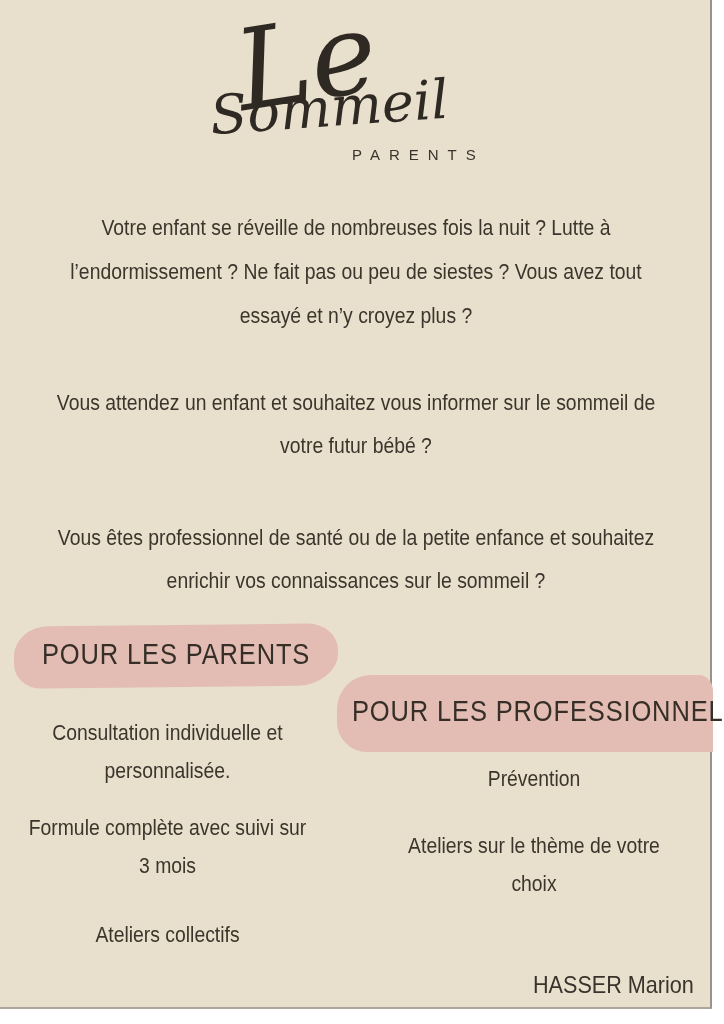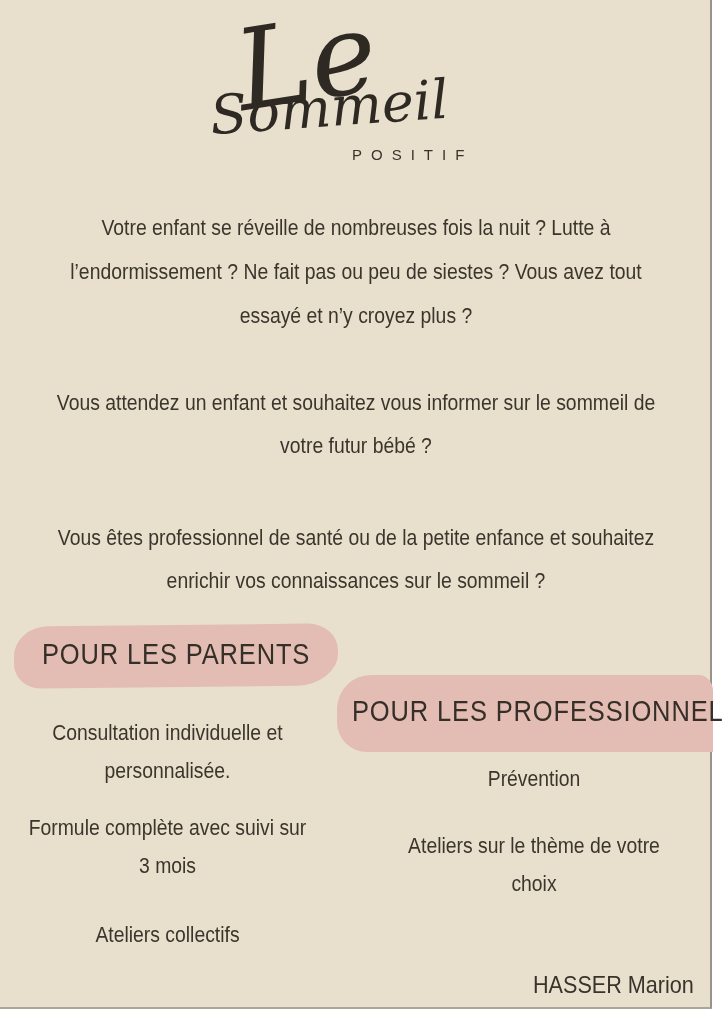--- a/index.html
+++ b/index.html
@@ -92,21 +92,21 @@
   }
 </style>
 </head>
 <body>
 
 <div class="flyer">
 
   <div>
     <div class="logo-le">Le</div>
     <div class="logo-sommeil">Sommeil</div>
-    <div class="logo-positif">POSITIF</div>
+    <div class="logo-positif">PARENTS</div>
   </div>
 
   <div class="intro intro-1 txt cond">
     <div>Votre enfant se réveille de nombreuses fois la nuit ? Lutte à</div>
     <div>l’endormissement ? Ne fait pas ou peu de siestes ? Vous avez tout</div>
     <div>essayé et n’y croyez plus ?</div>
   </div>
 
   <div class="intro intro-2 txt cond">
     <div>Vous attendez un enfant et souhaitez vous informer sur le sommeil de</div>

